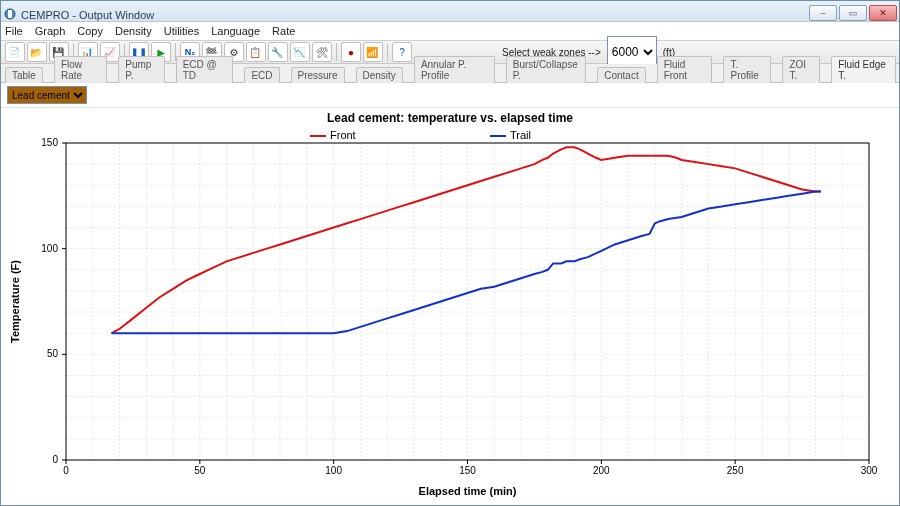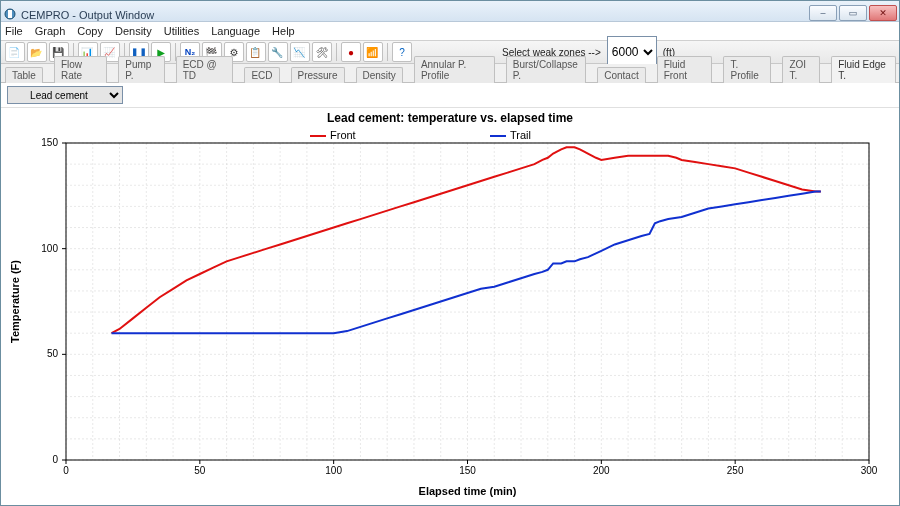--- a/index.html
+++ b/index.html
@@ -15,21 +15,21 @@
   .menubar span { cursor:default; }
   .toolbar { height:22px; background:linear-gradient(#f6f6f6,#e8e8e8); border-bottom:1px solid #c8c8c8; display:flex; align-items:center; padding:0 4px; gap:2px; }
   .tbtn { width:18px; height:18px; border:1px solid #c0c0c0; background:#fff; border-radius:2px; display:inline-flex; align-items:center; justify-content:center; font-size:10px; color:#333; cursor:pointer; }
   .tsep { width:1px; height:18px; background:#c0c0c0; margin:0 2px; }
   .tool-text { font-size:10px; color:#222; }
   select.tool-select { height:33px; font-size:12px; border:1px solid #7a90a8; background:#fff; }
   .tabs { height:18px; background:#f0f0f0; border-bottom:1px solid #c0c0c0; display:flex; align-items:flex-end; padding:0 4px; gap:12px; font-size:10px; }
   .tab { padding:2px 6px; background:#f2f2f2; border:1px solid #c0c0c0; border-bottom:none; position:relative; top:1px; cursor:pointer; color:#333; border-radius:2px 2px 0 0; margin-right:-1px; }
   .tab.inactive { background:#eaeaea; color:#555; }
   .subbar { height:20px; display:flex; align-items:center; padding:2px 6px; border-bottom:1px solid #e0e0e0; }
-  select.lead-sel { height:18px; font-size:10px; border:1px solid #7a90a8; background:#e5e5e5; width:116px;text-align:center; }
+  select.lead-sel { height:18px; font-size:10px; border:1px solid #7a90a8; background:#a16207; width:80px; }
   .plot { flex:1; position:relative; background:#fff; }
   .plot svg { width:100%; height:100%; display:block; }
   .chart-title { font-weight:bold; font-size:12px; fill:#000; }
   .legend-text { font-size:11px; }
   .axis-label { font-size:11px; font-weight:bold; fill:#000; }
   .tick-text { font-size:10px; fill:#000; }
 </style>
 </head>
 <body>
 
@@ -50,21 +50,21 @@
     </div>
   </div>
 
   <div class="menubar">
     <span>File</span>
     <span>Graph</span>
     <span>Copy</span>
     <span>Density</span>
     <span>Utilities</span>
     <span>Language</span>
-    <span>Help</span>
+    <span>Rate</span>
   </div>
 
   <div class="toolbar">
     <div class="tbtn">📄</div>
     <div class="tbtn">📂</div>
     <div class="tbtn">💾</div>
     <div class="tsep"></div>
     <div class="tbtn">📊</div>
     <div class="tbtn">📈</div>
     <div class="tsep"></div>

